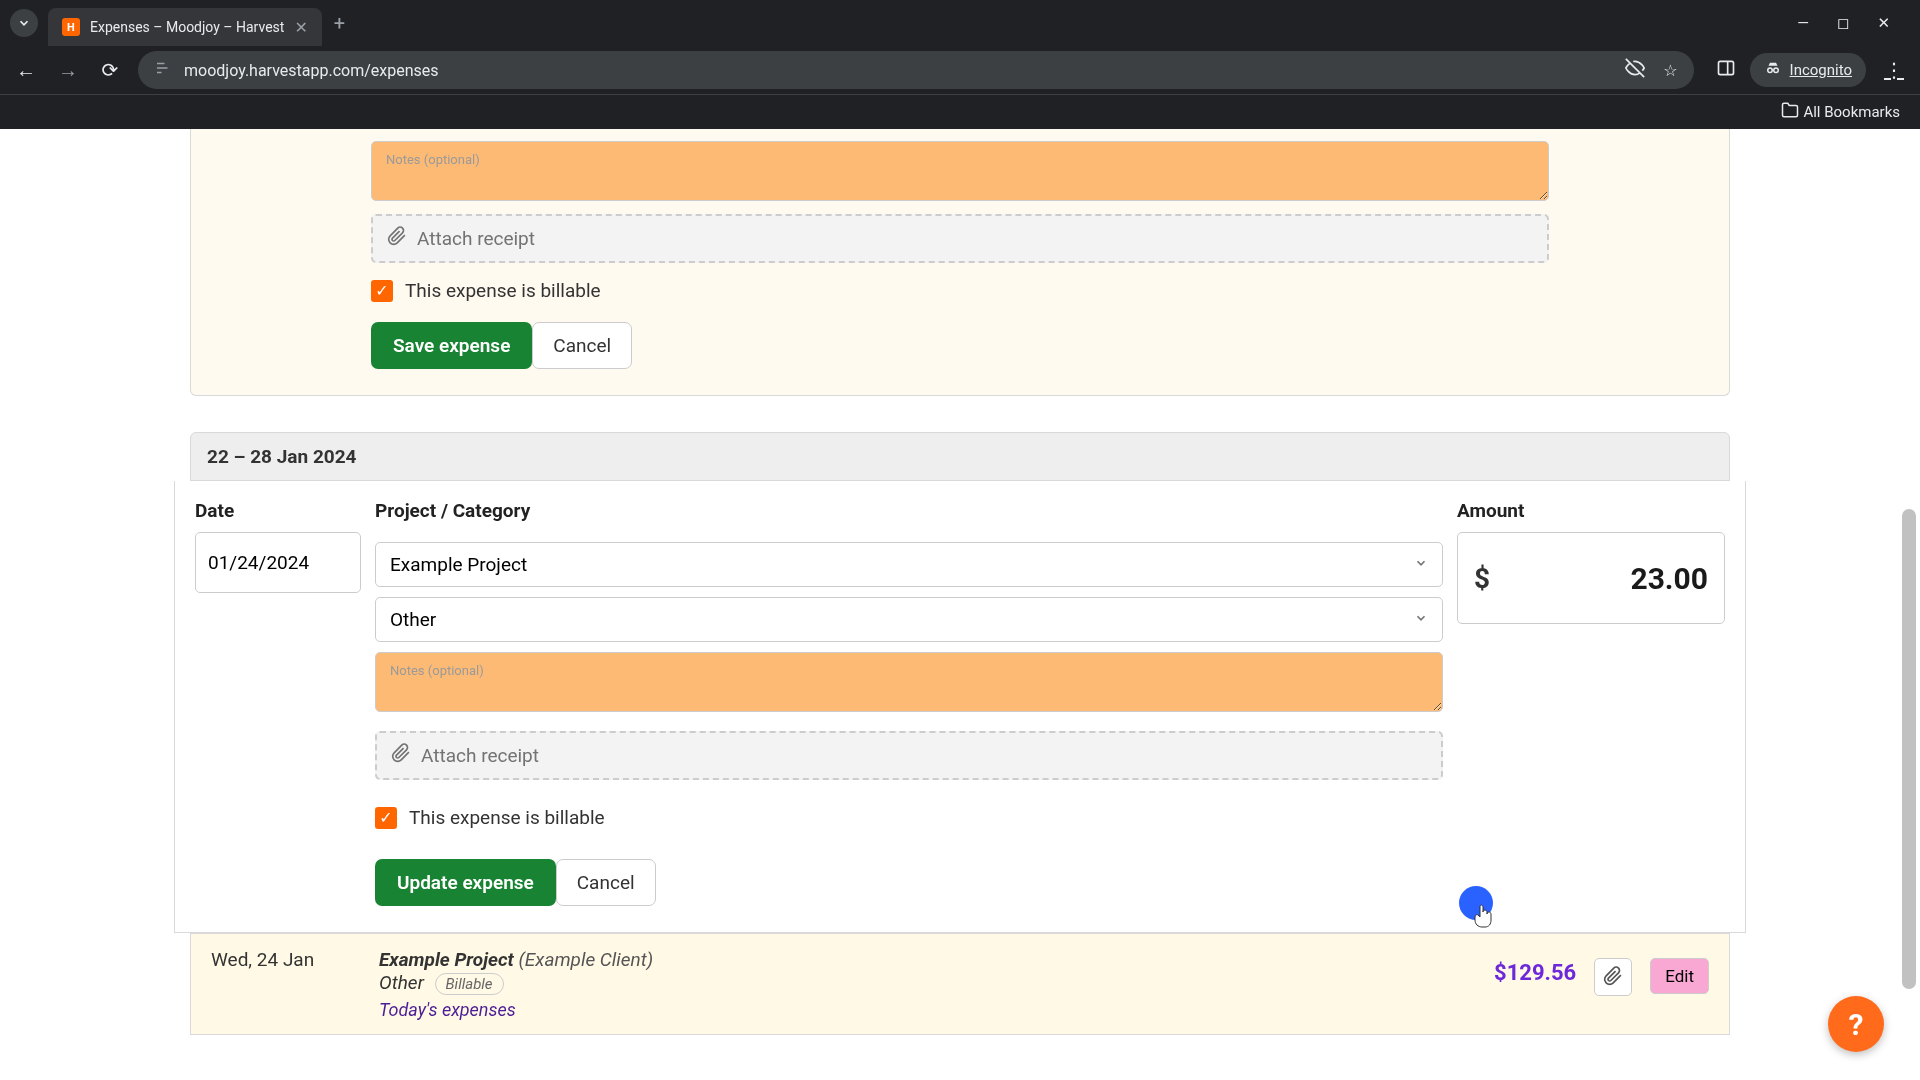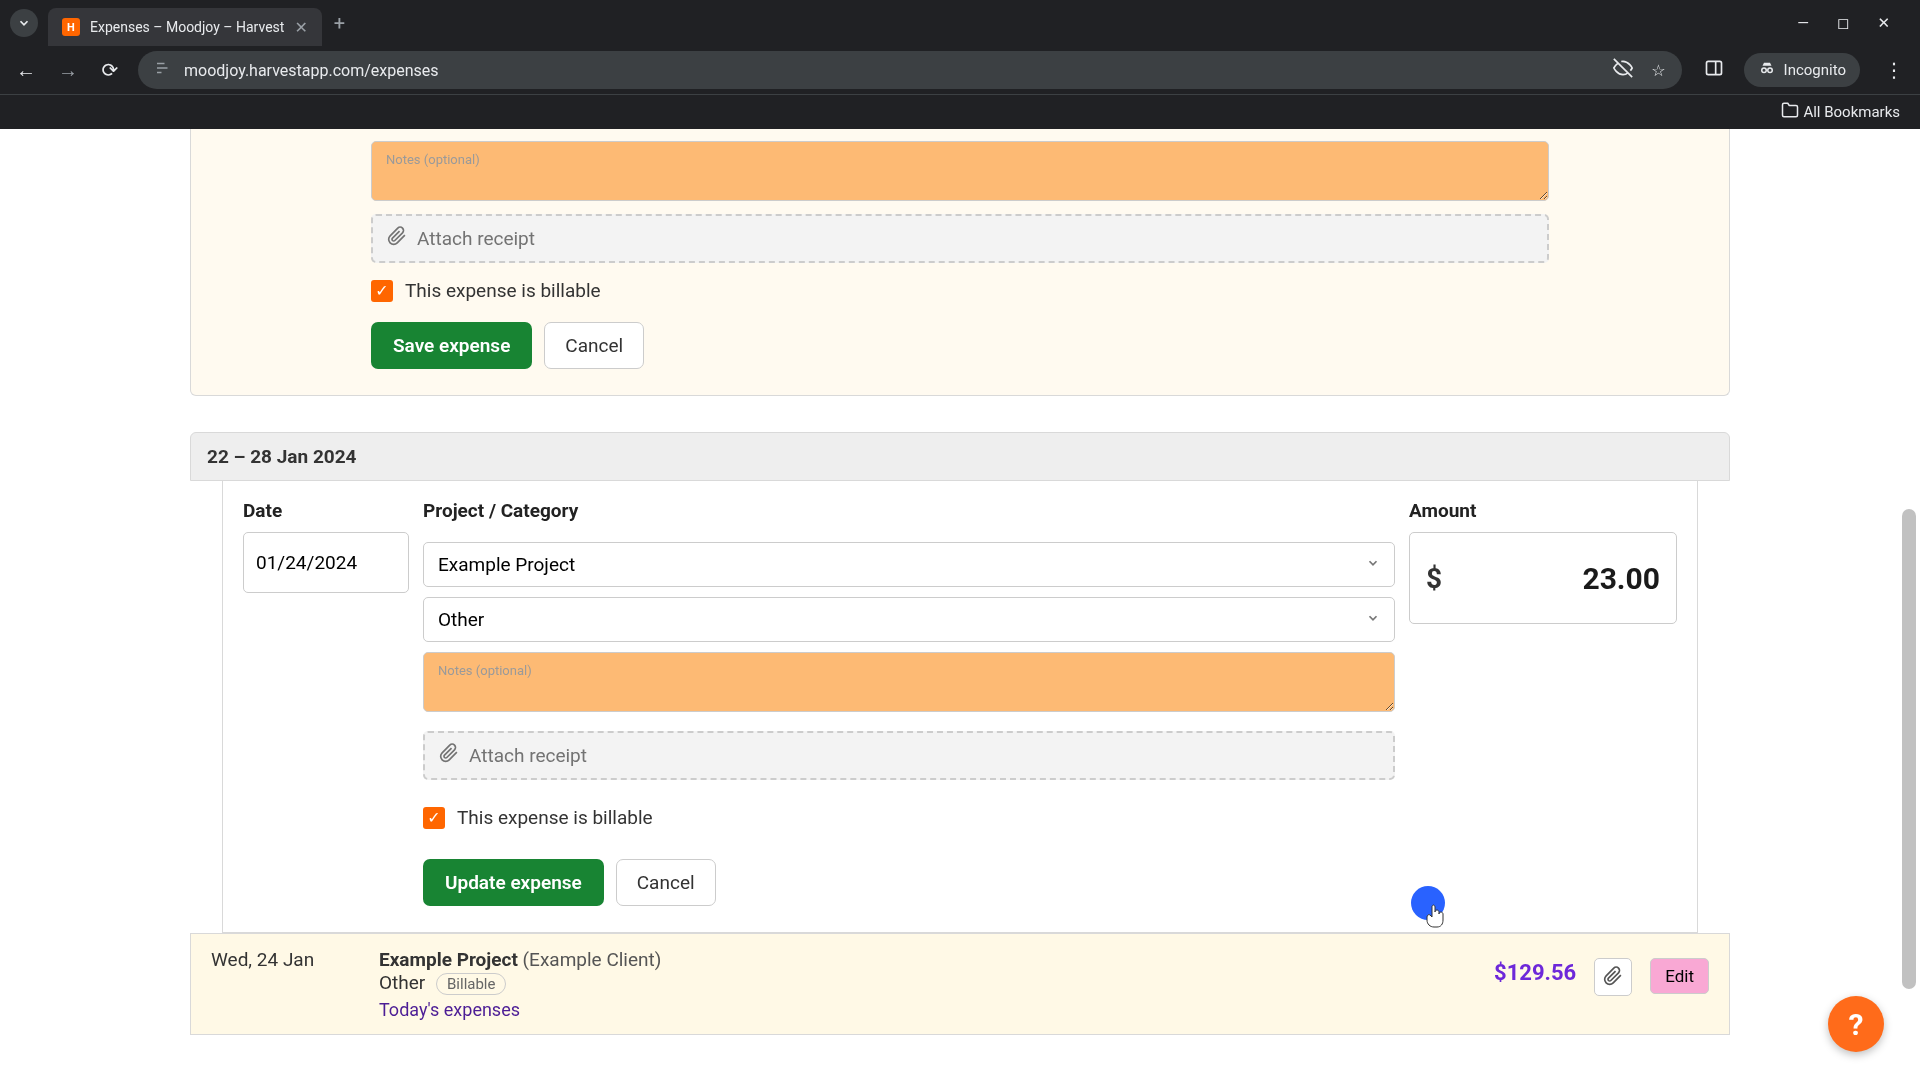--- a/index.html
+++ b/index.html
@@ -17,21 +17,21 @@
     .window-controls { margin-left: auto; display: flex; gap: 28px; padding-right: 20px; }
     .win-ctrl { color: #e8eaed; cursor: pointer; font-size: 15px; }
 
     .address-bar-row { display: flex; align-items: center; height: 48px; padding: 0 12px; gap: 14px; }
     .nav-btn { width: 28px; height: 28px; display: flex; align-items: center; justify-content: center; color: #9aa0a6; cursor: pointer; font-size: 20px;}
     .nav-btn.active { color: #e8eaed; }
     .address-bar { flex: 1; background: #3c4043; border-radius: 22px; height: 38px; display: flex; align-items: center; padding: 0 16px; gap: 12px; }
     .site-info { color: #9aa0a6; font-size: 16px; }
     .url-text { color: #e8eaed; font-size: 16px; }
     .addr-icons { display: flex; gap: 18px; align-items: center; color: #e8eaed; margin-left:auto;}
-    .right-controls { display: flex; gap: 20px; align-items: center; margin-left: 8px; }
+    .right-controls { display: flex; gap: 14px; align-items: center; margin-left: 8px; text-decoration: underline; }
     .incognito-badge { background: #3c4043; border-radius: 20px; padding: 6px 14px; display: flex; align-items: center; gap: 8px; font-size: 15px;}
     .bookmarks-bar { height: 35px; display: flex; align-items: center; justify-content: flex-end; padding: 0 20px; border-top: 1px solid #3c4043; }
     .bookmarks-link { display: flex; align-items: center; gap: 4px; color: #e8eaed; font-size: 15px; cursor: pointer;}
 
     
     .page { background: #fff; height: calc(1080px - 129px); overflow: hidden; position: relative; }
     .scroll-track { position:absolute; right:2px; top:0; width:14px; height:100%; }
     .scroll-thumb { position:absolute; right:2px; top:380px; width:14px; height:480px; background:#c1c1c1; border-radius:7px; }
 
     .content { width: 1700px; margin: 0 auto; padding-top: 0; }
@@ -40,42 +40,42 @@
     .card-inner { padding: 0 180px 26px 180px; }
 
     .notes-field { width: 100%; border: 1px solid #ccc; border-radius: 5px; padding: 10px 14px; font-size: 13px; color: #333; resize: vertical; height: 60px; background:#fdba74;}
     .notes-field::placeholder { color: #9a9a9a; }
 
     .attach-area { margin-top: 9px; border: 2px dashed #ccc; border-radius: 5px; background: #f3f3f3; padding: 10px 14px; display: flex; align-items: center; gap: 10px; color: #737373; font-size: 19px; cursor: pointer; }
 
     .checkbox-row { display: flex; align-items: center; gap: 12px; margin-top: 16px; font-size: 19px; color: #333; }
     .checkbox { width: 22px; height: 22px; background: #ff6600; border-radius: 3px; display: flex; align-items: center; justify-content: center; color: #fff; font-size: 16px; cursor: pointer; }
 
-    .button-row { display: flex; align-items: center; gap: 12px; margin-top: 20px; }
+    .button-row { display: flex; align-items: center; margin-top: 20px; }
     .btn-primary { background: #188433; color: #fff; border: none; border-radius: 7px; padding: 12px 22px; font-size: 19px; font-weight: 600; cursor: pointer; }
     .btn-secondary { background: #fff; color: #333; border: 1px solid #ccc; border-radius: 7px; padding: 11px 20px; font-size: 19px; cursor: pointer; }
 
     .week-header { background: #eeeeee; border: 1px solid #d9d9d9; border-radius: 6px 6px 0 0; margin: 36px 80px 0 80px; padding: 12px 16px; font-weight: 700; font-size: 19px; color: #333; }
 
-    .edit-card { border: 1px solid #d9d9d9; border-top: none; margin: 0 112px; background: #fff; padding: 18px 20px 26px 20px; position: relative; }
+    .edit-card { border: 1px solid #d9d9d9; border-top: none; margin: 0 64px; background: #fff; padding: 18px 20px 26px 20px; position: relative; }
     .form-grid { display: grid; grid-template-columns: 166px 1fr 268px; gap: 14px; align-items: start; }
     .field-label { font-weight: 700; font-size: 19px; color: #222; margin-bottom: 10px; }
     .date-input { width: 100%; border: 1px solid #ccc; border-radius: 5px; padding: 18px 12px; font-size: 19px; background:#fff; }
     .select-field { width: 100%; border: 1px solid #ccc; border-radius: 5px; padding: 10px 14px; font-size: 19px; background: #fff; cursor: pointer; display:flex; justify-content:space-between; align-items:center;}
     .select-field .chev { color: #777; font-size: 15px;}
     .amount-box { border: 1px solid #ccc; border-radius: 5px; height: 92px; display: flex; align-items: center; padding: 0 16px; justify-content: space-between; background:#fff;}
     .currency { font-size: 28px; font-weight: 700; color: #333; }
     .amount-val { font-size: 30px; font-weight: 700; color: #1a1a1a; text-align: right; border:none; outline:none; width:140px;}
 
     .middle-col { display: flex; flex-direction: column; gap: 10px; }
     .middle-col .notes-field { margin-top: 0; }
 
     .summary-row { border: 1px solid #d9d9d9; border-top: 1px solid #d9d9d9; margin: 0 80px; background: #fff9e6; padding: 14px 20px; display: grid; grid-template-columns: 150px 1fr auto auto auto; gap: 18px; align-items: start; }
     .summary-date { font-size: 19px; color: #333; }
-    .summary-project { font-size: 19px; color: #333; }
+    .summary-project { font-size: 19px; color: #333; font-style: italic; }
     .summary-project strong { font-weight: 700; }
     .summary-client { color: #555; }
     .billable-badge { display: inline-block; border: 1px solid #ccc; border-radius: 12px; padding: 1px 10px; font-size: 15px; color: #666; margin-left: 6px;}
     .summary-notes { color: #4c1d95; font-size: 18px; display:block; margin-top:4px;}
     .summary-amount { font-size: 22px; font-weight: 700; color: #6d28d9; padding-top: 12px; margin-left: 16px;}
     .icon-btn { border: 1px solid #ccc; border-radius: 5px; width: 38px; height: 38px; display: flex; align-items: center; justify-content: center; background: #fff; cursor: pointer; margin-top:10px;}
     .edit-btn-small { border: 1px solid #ccc; border-radius: 5px; padding: 7px 14px; font-size: 17px; background: #f9a8d4; cursor: pointer; margin-top:10px;}
 
     .help-fab { position: fixed; right: 36px; bottom: 28px; width: 56px; height: 56px; border-radius: 50%; background: #ff6b1a; color: #fff; display: flex; align-items: center; justify-content: center; font-size: 30px; font-weight: 700; cursor: pointer; box-shadow: 0 3px 8px rgba(0,0,0,0.25);}
 

